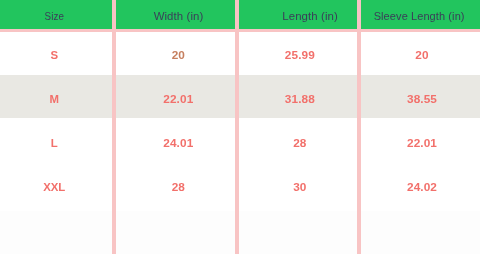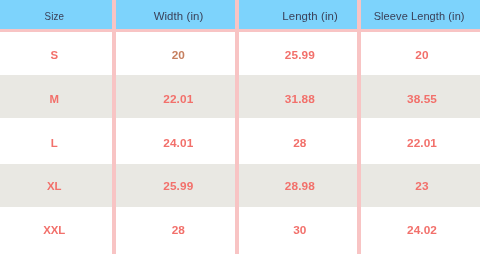--- a/index.html
+++ b/index.html
@@ -27,21 +27,21 @@
     left: 0; top: 0;
     width: 480px;
     border-collapse: collapse;
     table-layout: fixed;
   }
   .size-table col.c1 { width: 114px; }
   .size-table col.c2 { width: 123px; }
   .size-table col.c3 { width: 122px; }
   .size-table col.c4 { width: 121px; }
 
-  thead tr { background: #7dd3fc; border-radius: 7px; }
+  thead tr { background: #22c55e; border-radius: 7px; }
   thead th {
     height: 32.4px;
     padding: 0;
     text-align: center;
     vertical-align: middle;
     font-size: 11.4px;
     font-weight: 400;
     color: #3a4058;
     letter-spacing: 0.1px;
     line-height: 1;
@@ -129,26 +129,20 @@
         <td><span>22.01</span></td>
         <td><span>31.88</span></td>
         <td><span>38.55</span></td>
       </tr>
       <tr class="odd r3">
         <td><span>L</span></td>
         <td><span>24.01</span></td>
         <td><span>28</span></td>
         <td><span>22.01</span></td>
       </tr>
-      <tr class="even r4">
-        <td><span>XL</span></td>
-        <td><span>25.99</span></td>
-        <td><span>28.98</span></td>
-        <td><span>23</span></td>
-      </tr>
       <tr class="odd r5">
         <td><span>XXL</span></td>
         <td><span>28</span></td>
         <td><span>30</span></td>
         <td><span>24.02</span></td>
       </tr>
     </tbody>
   </table>
   <div class="hline"></div>
   <div class="vline" style="left:112.1px"></div>

